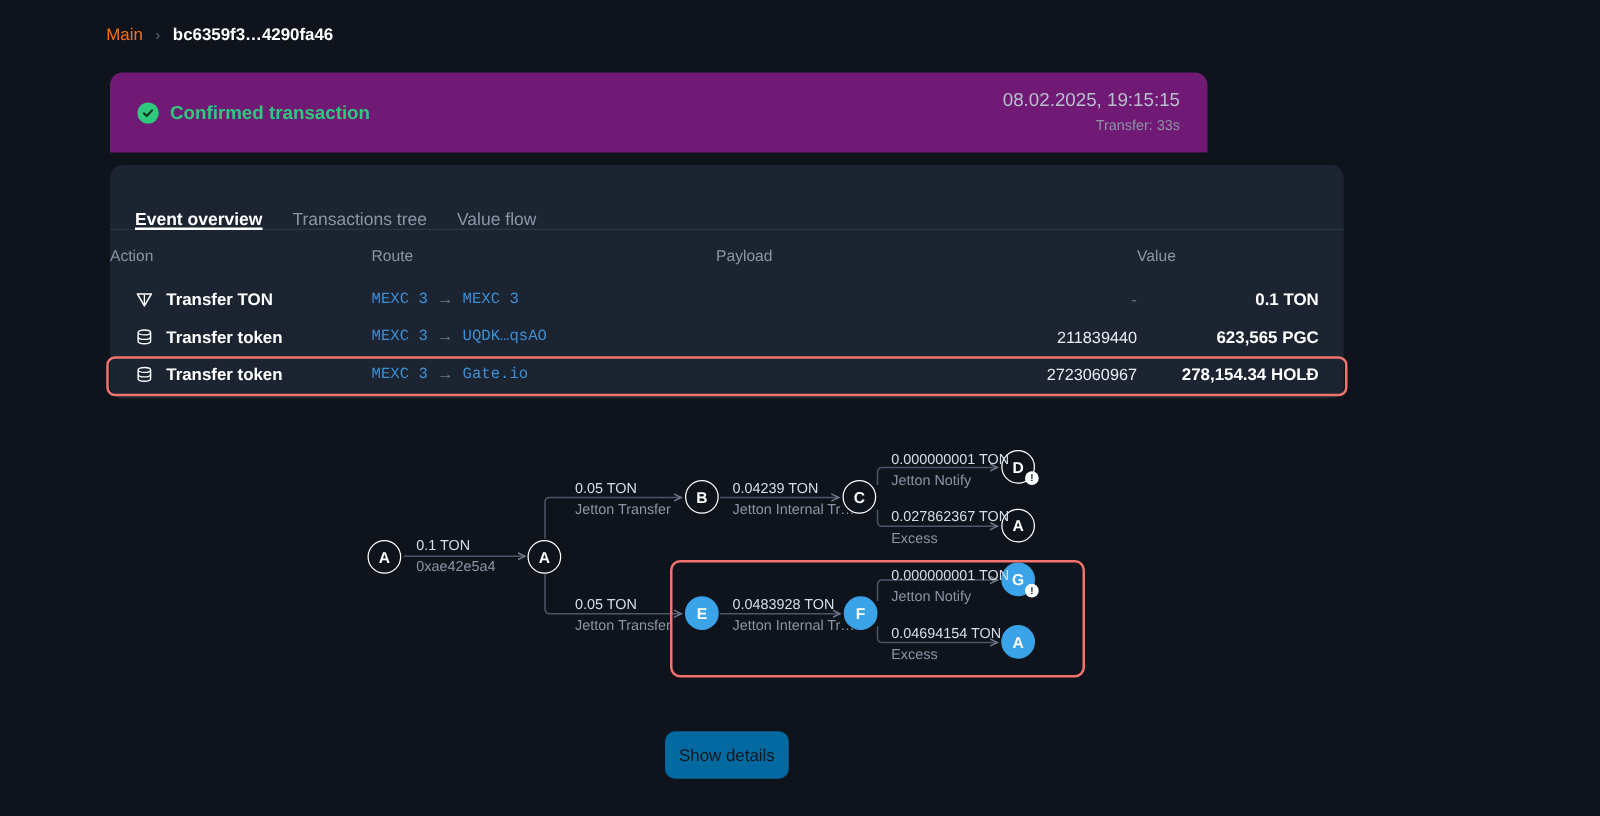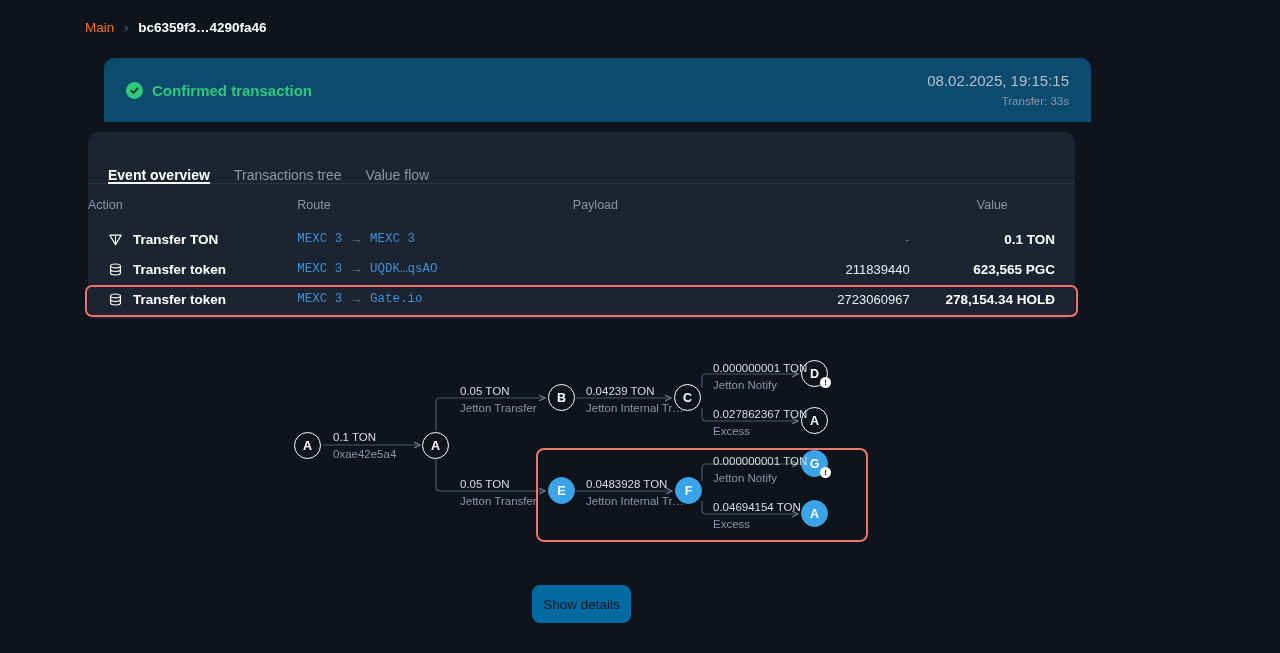--- a/index.html
+++ b/index.html
@@ -16,23 +16,23 @@
     position: absolute; left: 85px; top: 20px;
     display: flex; align-items: center; gap: 10px;
     font-size: 13.5px;
   }
   .bc-main { color: #f97316; }
   .bc-sep { color: #5d6678; font-size: 12px; }
   .bc-hash { color: #ffffff; font-weight: bold; font-size: 13.5px; }
 
   
   .status-card {
-    position: absolute; left: 104px; top: 58px;
-    width: 987px; height: 64px;
-    background: #0c4a6e; border-radius: 10px 10px 0 0;
+    position: absolute; left: 88px; top: 58px;
+    width: 878px; height: 64px;
+    background: #701a75; border-radius: 10px 10px 0 0;
     display: flex; align-items: center; justify-content: space-between;
     padding: 0 22px;
   }
   .status-left { display: flex; align-items: center; gap: 9px; }
   .check-icon {
     width: 17px; height: 17px; border-radius: 50%;
     background: #2fc97e;
     display: flex; align-items: center; justify-content: center;
     flex: 0 0 auto;
   }
@@ -67,21 +67,21 @@
   .tbl { width: 100%; border-collapse: collapse; table-layout: fixed; }
   .tbl th {
     font-size: 12.5px; color: #8b95a6; font-weight: normal;
     text-align: left; padding: 14px 0 12px 0; height: 40px;
   }
   .tbl td { font-size: 13.5px; height: 30px; vertical-align: middle; }
   .c-action { width: 205px; padding-left: 20px; }
   .c-route  { width: 270px; }
   .c-pay    { width: 330px; }
   .c-val    { width: 162px; text-align: right; padding-right: 20px; }
-  th.c-val  { text-align: center; }
+  th.c-val  { text-align: left; }
 
   .row td { padding-top: 6px; padding-bottom: 6px; text-align: right; }
   .action-cell { display: flex; align-items: center; gap: 10px; }
   .a-icon { width: 15px; height: 15px; flex: 0 0 auto; display:block; }
   .a-label { color: #ffffff; font-weight: bold; font-size: 13.5px; }
 
   .route-cell {
     display: flex; align-items: center; gap: 10px;
     font-family: "Liberation Mono", monospace; font-size: 12.5px;
   }

